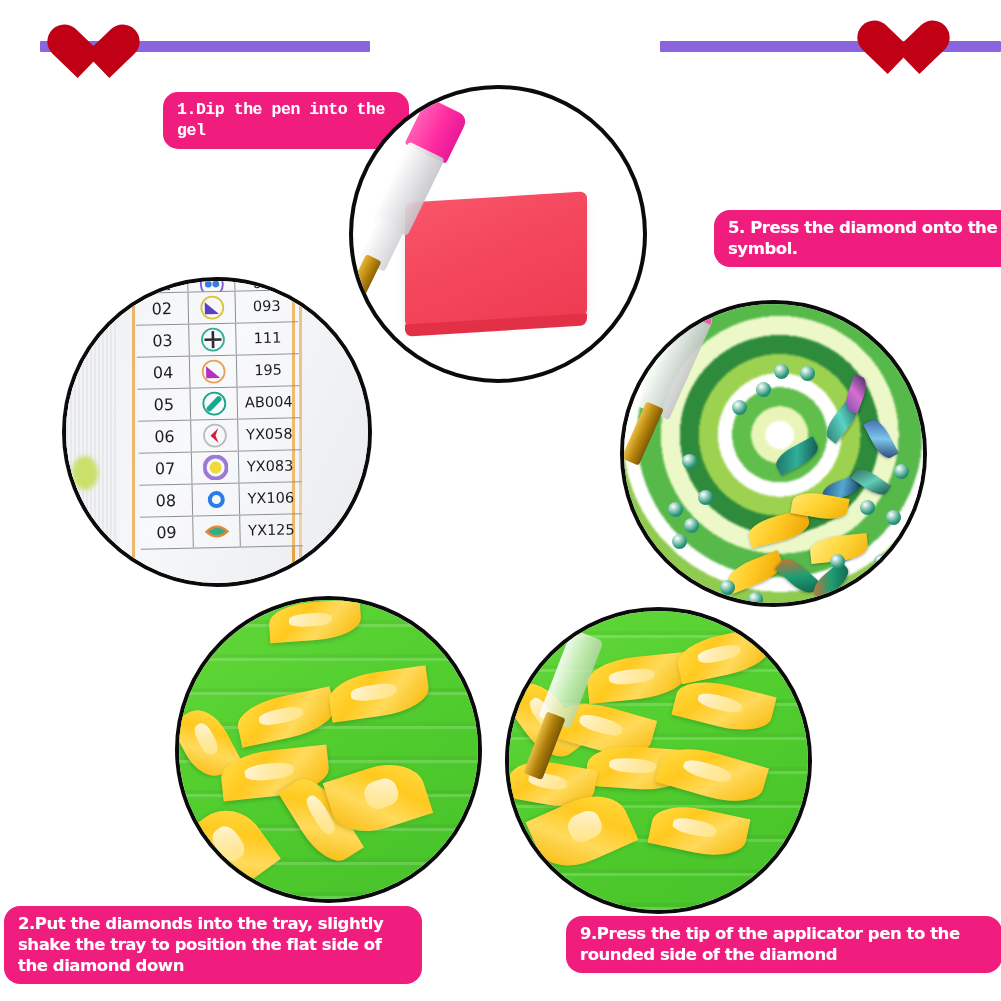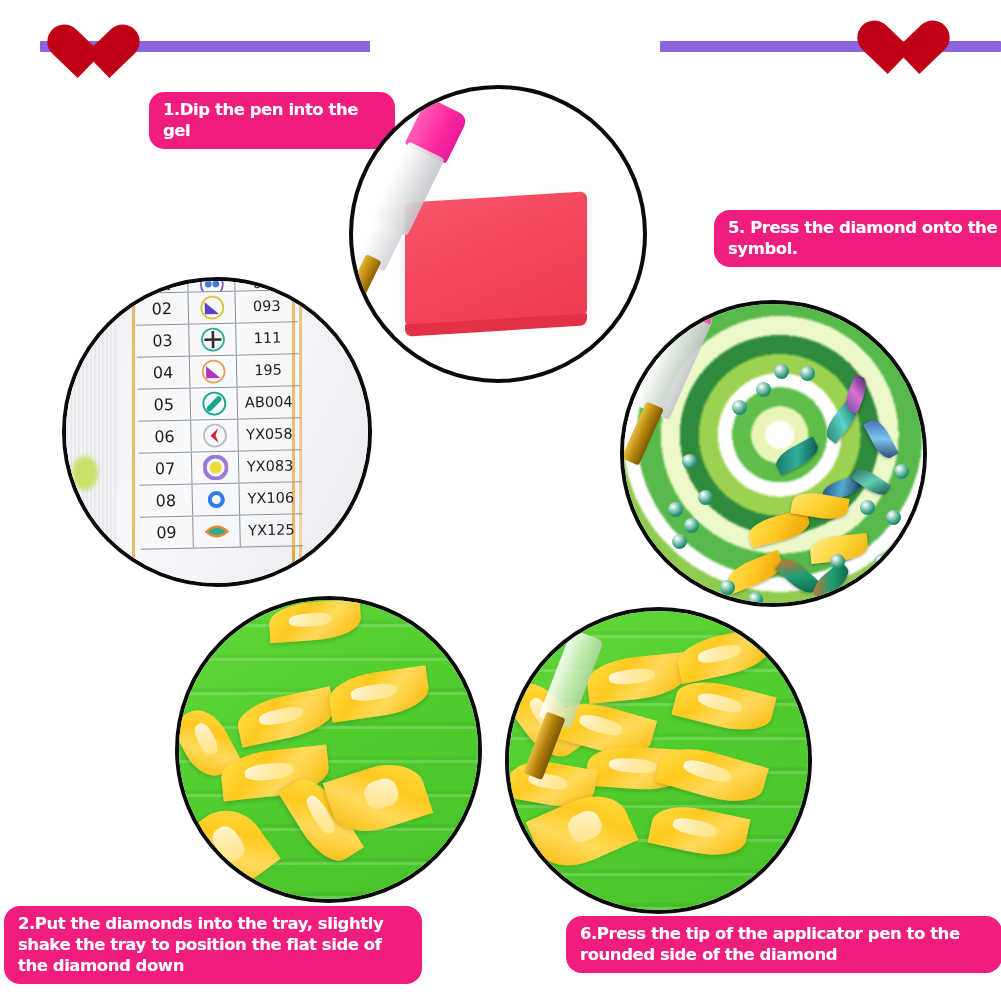--- a/index.html
+++ b/index.html
@@ -37,21 +37,21 @@
     font-family:"DejaVu Sans",sans-serif;
     font-weight:700;
     font-size:16.5px;
     line-height:21px;
     letter-spacing:-.45px;
     padding:7px 14px 8px 14px;
     border-radius:16px;
     box-sizing:border-box;
     text-shadow:0 0 1px rgba(255,255,255,.35);
   }
-  .lbl1{left:149px;top:92px;width:246px;border-radius:15px;}
+  .lbl1{left:163px;top:92px;width:246px;border-radius:15px;font-family:Liberation Mono, monospace;}
   .lbl2{left:6px;top:198px;width:281px;}
   .lbl5{left:714px;top:210px;width:332px;}
   .lbl3{left:4px;top:906px;width:418px;}
   .lbl4{left:566px;top:916px;width:436px;}
 
   
   .circle{
     position:absolute;border-radius:50%;
     border:4px solid #0b0b0b;
     overflow:hidden;background:#fff;
@@ -345,15 +345,15 @@
           <div class="dia" style="left: 0px; top: 152px; width: 86px; height: 42px; transform: rotate(10deg);"></div>
           <div class="dia" style="left: 42px; top: 172px; width: 62px; height: 96px; transform: rotate(66deg);"></div>
           <div class="dia" style="left: 142px; top: 198px; width: 96px; height: 44px; transform: rotate(12deg);"></div>
         </div>
       <div class="pen4">
         <div class="body"></div>
           <div class="brass"></div>
       </div>
     </div>
   </div>
-  <div class="step-label lbl4">6.Press the tip of the applicator pen to the rounded side of the diamond</div>
+  <div class="step-label lbl4">9.Press the tip of the applicator pen to the rounded side of the diamond</div>
 
 </div>
 
 </body></html>

